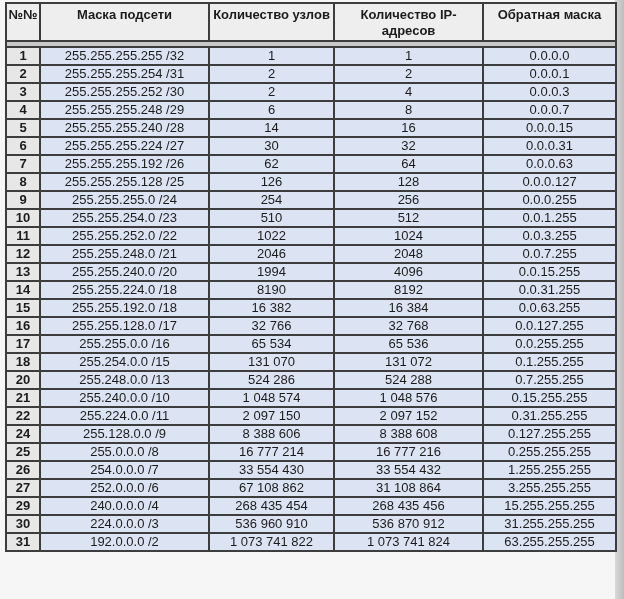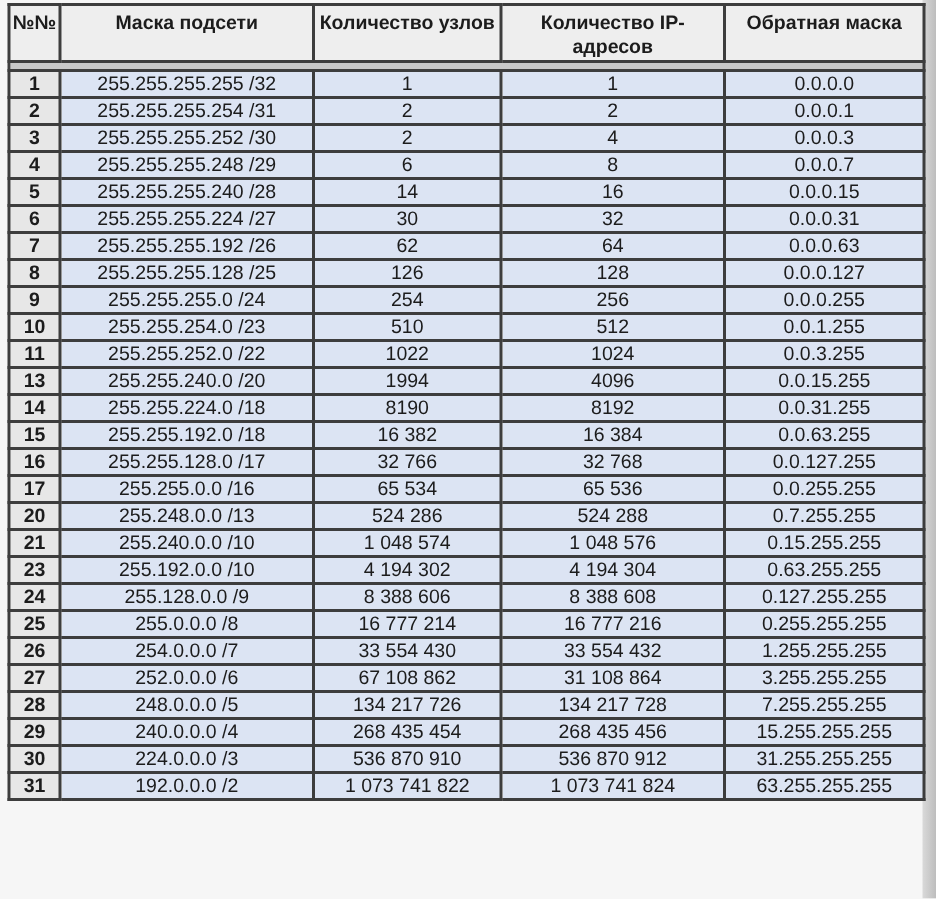--- a/index.html
+++ b/index.html
@@ -169,20 +169,27 @@
   </tr>
 
   <tr class="data-row">
     <td class="num">11</td>
     <td>255.255.252.0 /22</td>
     <td>1022</td>
     <td>1024</td>
     <td>0.0.3.255</td>
   </tr>
 
+  <tr class="data-row">
+    <td class="num">12</td>
+    <td>255.255.248.0 /21</td>
+    <td>2046</td>
+    <td>2048</td>
+    <td>0.0.7.255</td>
+  </tr>
 
   <tr class="data-row">
     <td class="num">13</td>
     <td>255.255.240.0 /20</td>
     <td>1994</td>
     <td>4096</td>
     <td>0.0.15.255</td>
   </tr>
 
   <tr class="data-row">
@@ -210,46 +217,53 @@
   </tr>
 
   <tr class="data-row">
     <td class="num">17</td>
     <td>255.255.0.0 /16</td>
     <td>65 534</td>
     <td>65 536</td>
     <td>0.0.255.255</td>
   </tr>
 
+  <tr class="data-row">
+    <td class="num">18</td>
+    <td>255.254.0.0 /15</td>
+    <td>131 070</td>
+    <td>131 072</td>
+    <td>0.1.255.255</td>
+  </tr>
 
 
   <tr class="data-row">
     <td class="num">20</td>
     <td>255.248.0.0 /13</td>
     <td>524 286</td>
     <td>524 288</td>
     <td>0.7.255.255</td>
   </tr>
 
   <tr class="data-row">
     <td class="num">21</td>
     <td>255.240.0.0 /10</td>
     <td>1 048 574</td>
     <td>1 048 576</td>
     <td>0.15.255.255</td>
   </tr>
 
-
-  <tr class="data-row">
-    <td class="num">23</td>
-    <td>255.192.0.0 /10</td>
-    <td>4 194 302</td>
-    <td>4 194 304</td>
-    <td>0.63.255.255</td>
-  </tr>
+  <tr class="data-row">
+    <td class="num">22</td>
+    <td>255.224.0.0 /11</td>
+    <td>2 097 150</td>
+    <td>2 097 152</td>
+    <td>0.31.255.255</td>
+  </tr>
+
 
   <tr class="data-row">
     <td class="num">24</td>
     <td>255.128.0.0 /9</td>
     <td>8 388 606</td>
     <td>8 388 608</td>
     <td>0.127.255.255</td>
   </tr>
 
   <tr class="data-row">
@@ -269,40 +283,33 @@
   </tr>
 
   <tr class="data-row">
     <td class="num">27</td>
     <td>252.0.0.0 /6</td>
     <td>67 108 862</td>
     <td>31 108 864</td>
     <td>3.255.255.255</td>
   </tr>
 
-  <tr class="data-row">
-    <td class="num">28</td>
-    <td>248.0.0.0 /5</td>
-    <td>134 217 726</td>
-    <td>134 217 728</td>
-    <td>7.255.255.255</td>
-  </tr>
 
   <tr class="data-row">
     <td class="num">29</td>
     <td>240.0.0.0 /4</td>
     <td>268 435 454</td>
     <td>268 435 456</td>
     <td>15.255.255.255</td>
   </tr>
 
   <tr class="data-row">
     <td class="num">30</td>
     <td>224.0.0.0 /3</td>
-    <td>536 870 910</td>
+    <td>536 960 910</td>
     <td>536 870 912</td>
     <td>31.255.255.255</td>
   </tr>
 
   <tr class="data-row">
     <td class="num">31</td>
     <td>192.0.0.0 /2</td>
     <td>1 073 741 822</td>
     <td>1 073 741 824</td>
     <td>63.255.255.255</td>

